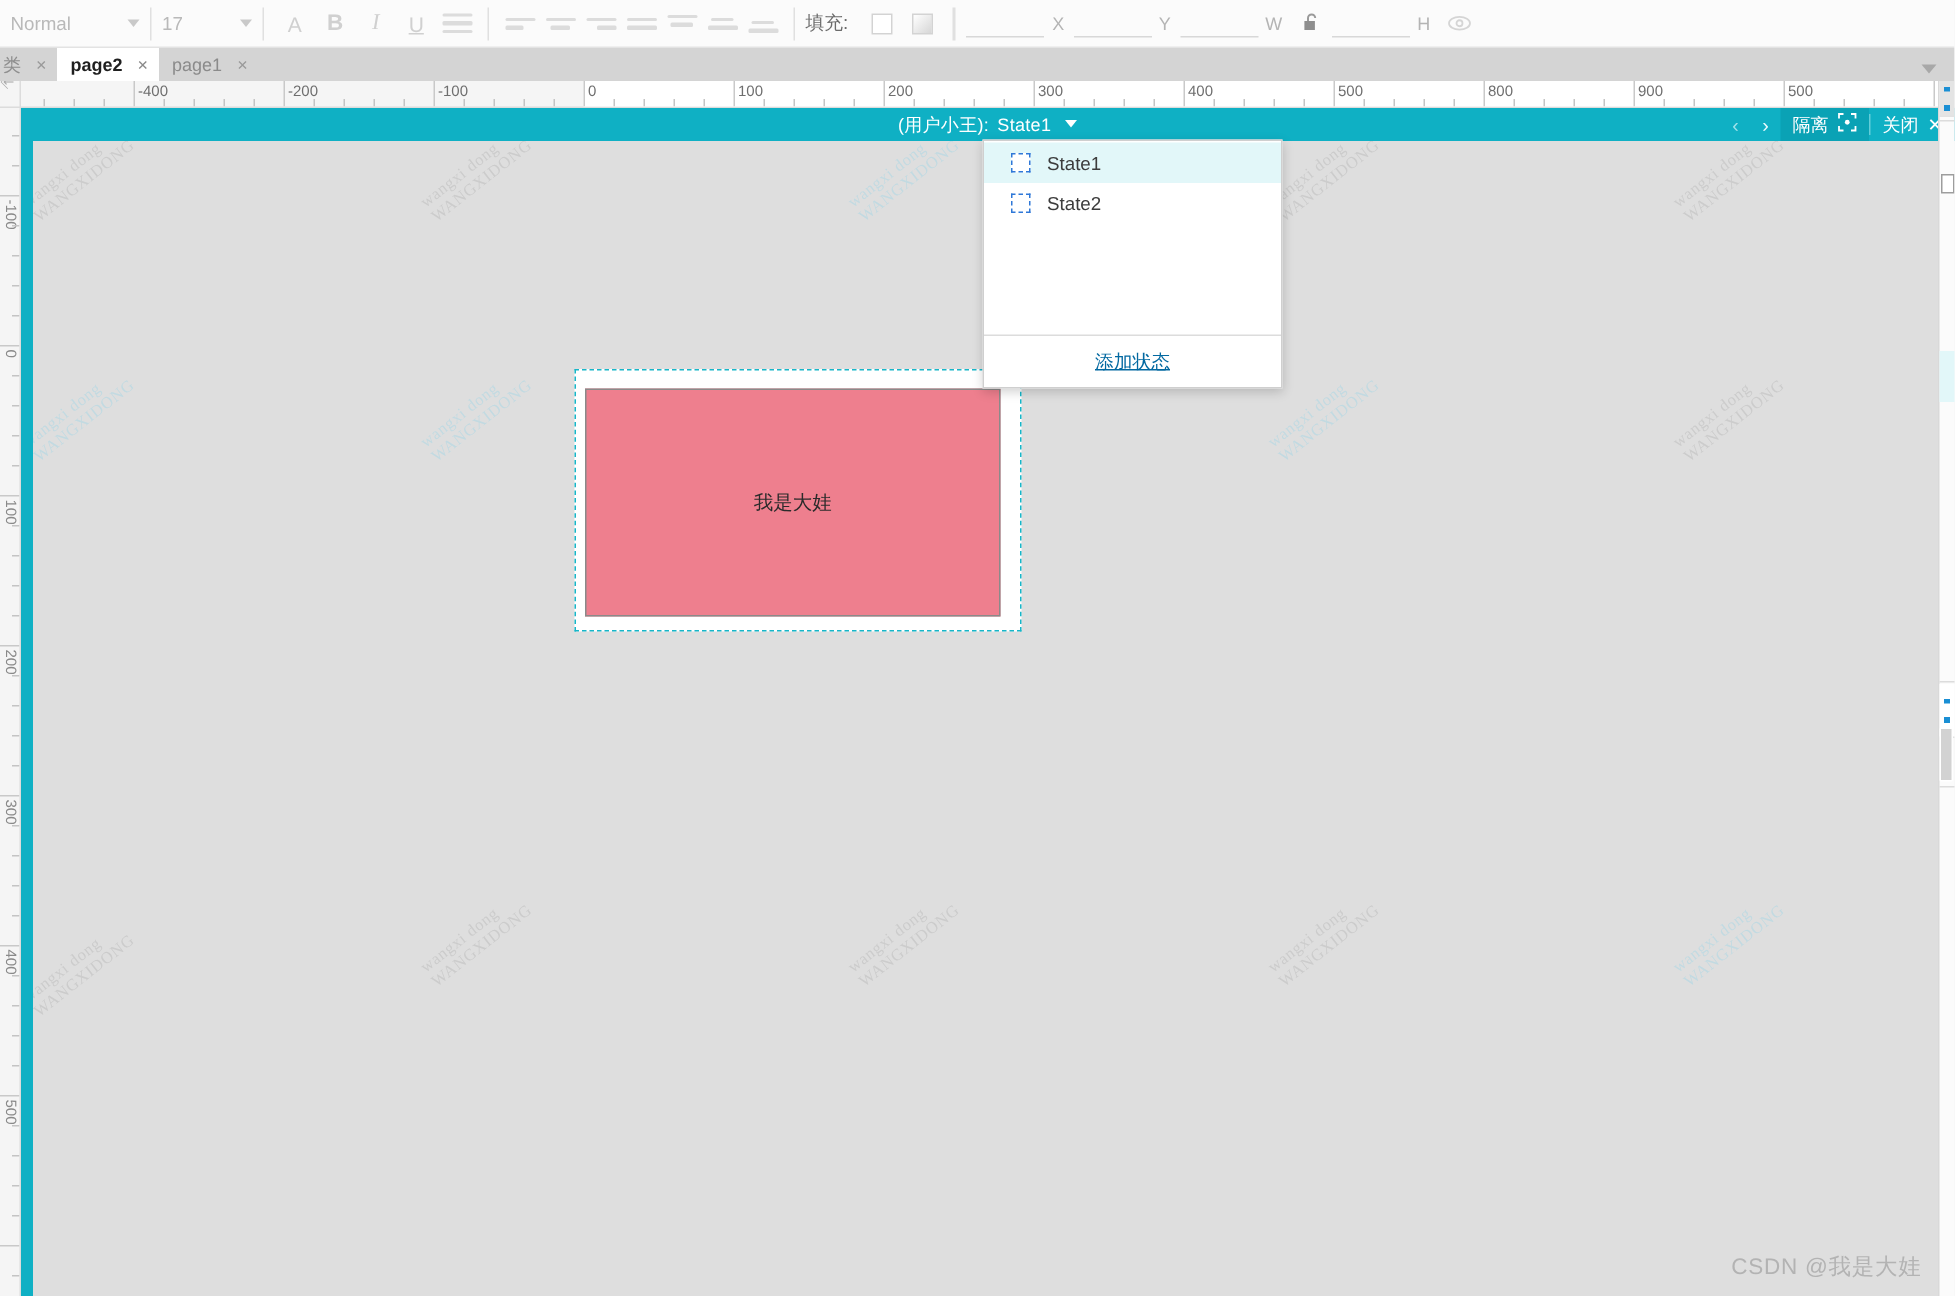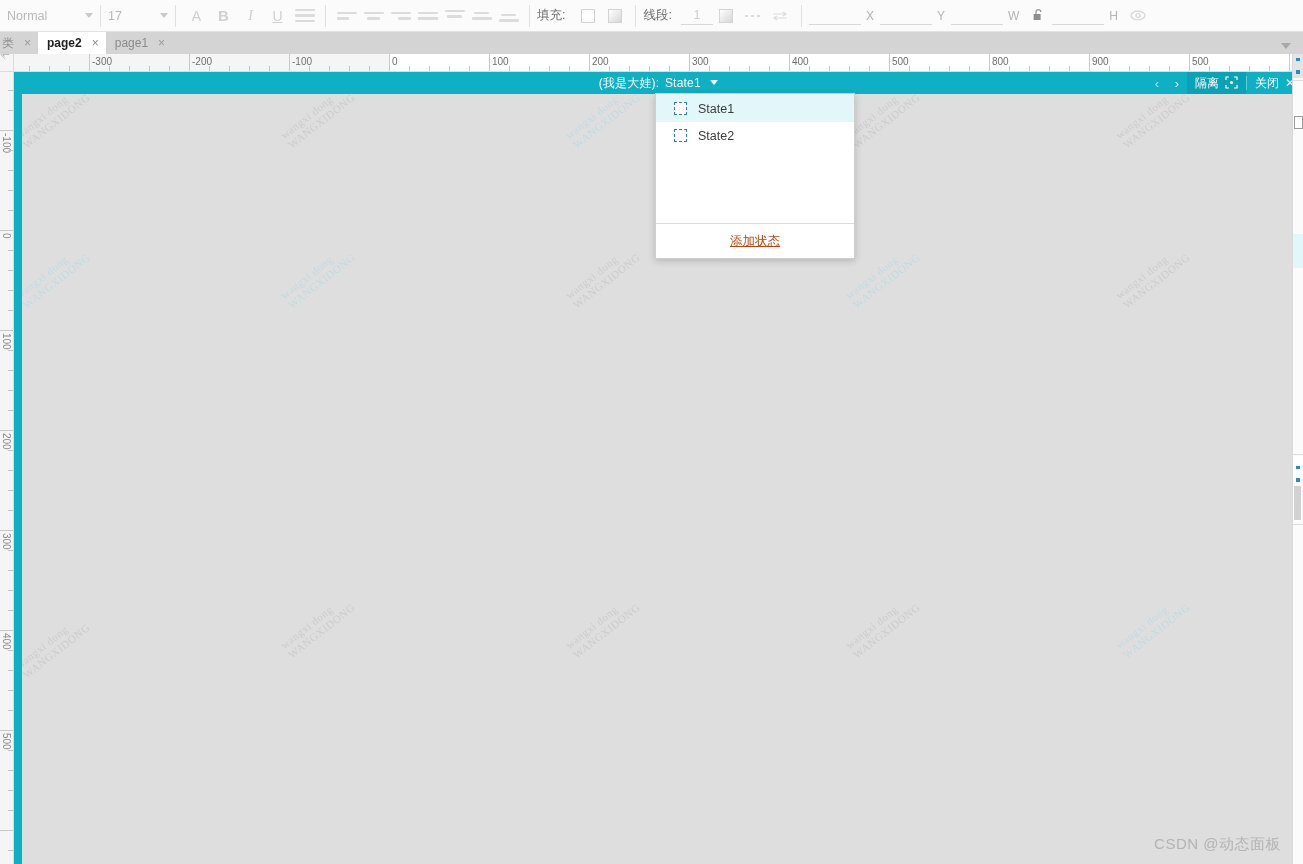--- a/index.html
+++ b/index.html
@@ -214,21 +214,21 @@
   .state-item.sel { background: #e2f7f9; }
   .state-ico {
     width: 13px; height: 13px; margin-right: 11px;
     border: 1px dashed #2f78d8; background: #ffffff; flex: none;
   }
   .state-foot {
     height: 35px; border-top: 1px solid #dcdcdc;
     display: flex; align-items: center; justify-content: center;
   }
   .state-foot span {
-    font-size: 12.5px; color: #c2410c; text-decoration: underline;
+    font-size: 12.5px; color: #0369a1; text-decoration: underline;
   }
 
   
   .right-edge {
     position: absolute; right: 0; top: 54px; width: 11px; height: 810px;
     background: #fbfbfb; border-left: 1px solid #d9d9d9;
   }
   .re-block {
     position: absolute; left: 0; width: 11px;
     background: #ffffff; border-bottom: 1px solid #e2e2e2;
@@ -344,41 +344,20 @@
       <span class="tb-label">填充:</span>
       <div class="tb-ico">
         <span class="swatch-hollow"></span>
       </div>
       <div class="tb-ico">
         <span class="swatch-grad"></span>
       </div>
     </div>
     <div class="tb-sep"></div>
 
-    <div class="tb-group">
-      <span class="tb-label">线段:</span>
-      <div class="num-underline">1</div>
-      <div class="tb-ico">
-        <span class="swatch-grad"></span>
-      </div>
-      <div class="tb-ico">
-        <span class="dash-ico">
-          <svg width="18" height="10" viewBox="0 0 18 10">
-              <line x1="1" y1="5" x2="17" y2="5" stroke="#dcdcdc" stroke-width="2" stroke-dasharray="3,3"></line>
-            </svg>
-        </span>
-      </div>
-      <div class="tb-ico">
-        <span class="dash-ico">
-          <svg width="18" height="10" viewBox="0 0 18 10">
-              <path d="M2 3 H15 M12 1 L15 3 L12 5 M16 7 H3 M6 5 L3 7 L6 9" stroke="#dcdcdc" stroke-width="1.2" fill="none"></path>
-            </svg>
-        </span>
-      </div>
-    </div>
     <div class="tb-sep"></div>
 
     <div class="tb-group">
       <div class="blank-underline"></div>
       <span class="axis-label">X</span>
       <div class="blank-underline"></div>
       <span class="axis-label">Y</span>
       <div class="blank-underline"></div>
       <span class="axis-label">W</span>
       <div class="tb-ico">
@@ -421,21 +400,21 @@
 
   <div class="ruler-corner">
     <span>⇱</span>
   </div>
   <div class="hruler" id="hruler">
       <div class="white-zone" style="left: 375px; width: 914px;"></div>
       <div class="tick min" style="left: 15px;"></div>
       <div class="tick min" style="left: 35px;"></div>
       <div class="tick min" style="left: 55px;"></div>
       <div class="tick maj" style="left: 75px;"></div>
-      <div class="lbl" style="left: 75px;">-300</div>
+      <div class="lbl" style="left: 75px;">-400</div>
       <div class="tick min" style="left: 95px;"></div>
       <div class="tick min" style="left: 115px;"></div>
       <div class="tick min" style="left: 135px;"></div>
       <div class="tick min" style="left: 155px;"></div>
       <div class="tick maj" style="left: 175px;"></div>
       <div class="lbl" style="left: 175px;">-200</div>
       <div class="tick min" style="left: 195px;"></div>
       <div class="tick min" style="left: 215px;"></div>
       <div class="tick min" style="left: 235px;"></div>
       <div class="tick min" style="left: 255px;"></div>
@@ -545,21 +524,21 @@
       <div class="tick min" style="top: 678px;"></div>
       <div class="tick min" style="top: 698px;"></div>
       <div class="tick min" style="top: 718px;"></div>
       <div class="tick min" style="top: 738px;"></div>
       <div class="tick maj" style="top: 758px;"></div>
       <div class="tick min" style="top: 778px;"></div>
     </div>
 
   <div class="iso-bar">
     <div class="iso-title">
-      <span>(我是大娃):</span>
+      <span>(用户小王):</span>
       <span class="state">State1</span>
       <span class="dcaret"></span>
     </div>
     <div class="iso-right">
       <div class="iso-arrow">‹</div>
       <div class="iso-arrow on">›</div>
       <div class="iso-btn">
         <span>隔离</span>
         <span class="bkt">
           <svg width="13" height="13" viewBox="0 0 13 13">
@@ -632,20 +611,25 @@
         <span class="l2">WANGXIDONG</span>
       </div>
       <div class="wm" style="left: -10px; top: 540px;">
         <span class="l2">wangxi dong</span>
         <span class="l2">WANGXIDONG</span>
       </div>
       <div class="wm blue" style="left: -10px; top: 170px;">
         <span class="l2">wangxi dong</span>
         <span class="l2">WANGXIDONG</span>
       </div>
+    <div class="panel-sel">
+      <div class="shape">
+        <span>我是大娃</span>
+      </div>
+    </div>
   </div>
 
   <div class="state-menu">
     <div class="state-list">
       <div class="state-item sel">
         <span class="state-ico"></span>
         <span>State1</span>
       </div>
       <div class="state-item">
         <span class="state-ico"></span>
@@ -668,15 +652,15 @@
     <div class="re-block" style="top:402px;height:36px;"></div>
     <div class="re-blue" style="top:412px;height:3px;"></div>
     <div class="re-blue" style="top:424px;height:4px;"></div>
     <div class="re-line" style="top:470px;"></div>
   </div>
 
   <div class="vscroll-track">
     <div class="vscroll-thumb"></div>
   </div>
 
-  <div class="csdn">CSDN @动态面板</div>
+  <div class="csdn">CSDN @我是大娃</div>
 
 </div>
 
 </body></html>

